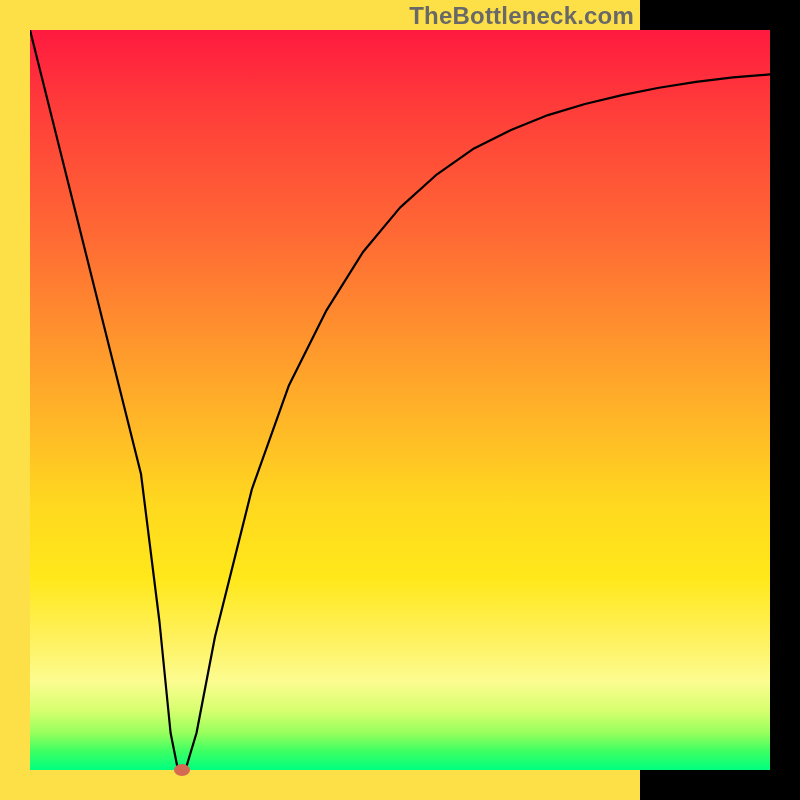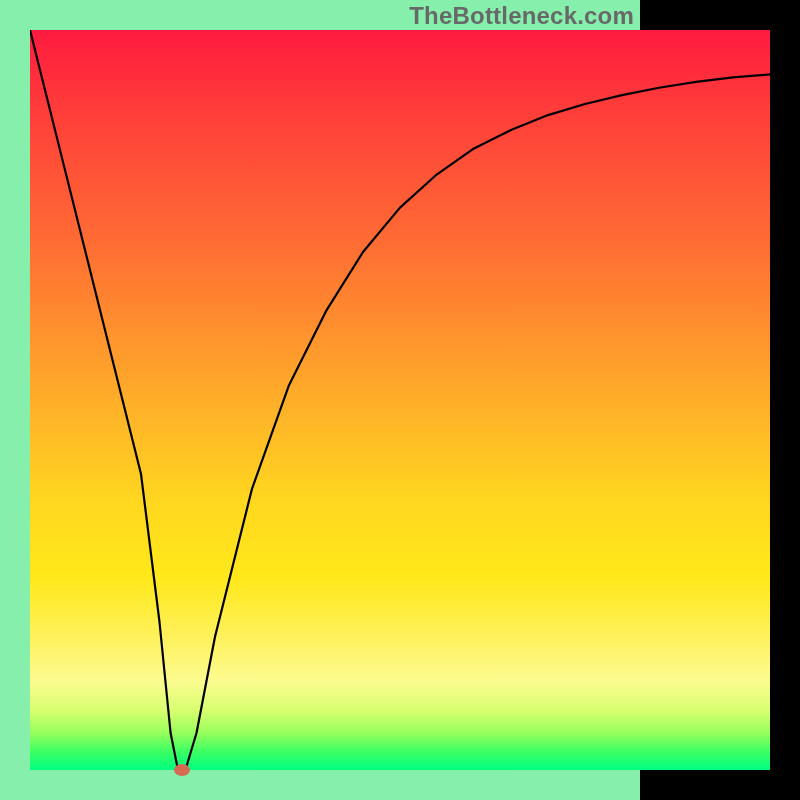--- a/index.html
+++ b/index.html
@@ -1,21 +1,21 @@
 <!DOCTYPE html>
 <html><head>
 <meta charset="utf-8">
 <style>
   * { margin: 0; padding: 0; box-sizing: border-box; }
   html, body { width: 800px; height: 800px; overflow: hidden; background: #000; }
   .frame {
     position: relative;
     width: 640px;
     height: 800px;
-    background: #86efac;
+    background: #fde047;
   }
   .watermark {
     position: absolute;
     top: 2px;
     right: 6px;
     font-family: Arial, Helvetica, sans-serif;
     font-size: 24px;
     font-weight: 600;
     color: #686868;
     letter-spacing: 0.2px;

